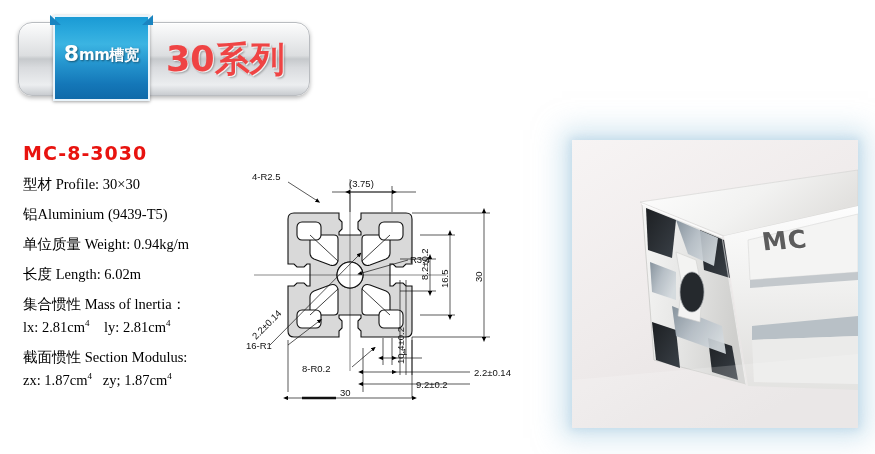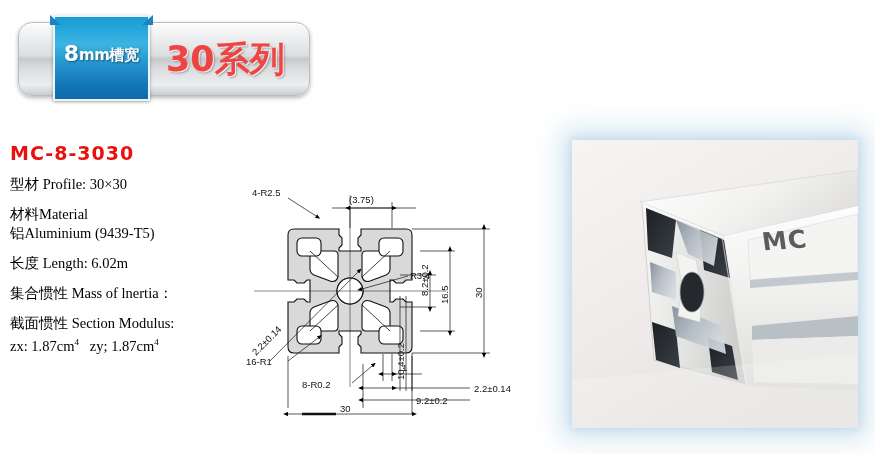--- a/index.html
+++ b/index.html
@@ -110,21 +110,21 @@
     white-space: nowrap;
     text-shadow: 1px 1px 2px rgba(0,0,0,0.45);
   }
   .badge-text .num { font-size: 22px; vertical-align: -1px; }
   .badge-text .mm  { font-size: 15px; letter-spacing: -0.5px; }
   .badge-text .cn  { font-size: 15px; }
 
   
   #spec-panel {
     position: absolute;
-    left: 10px;
+    left: 23px;
     top: 142px;
     width: 250px;
   }
   #product-code {
     font-family: "DejaVu Sans", sans-serif;
     font-weight: bold;
     font-size: 19px;
     color: #e8130f;
     letter-spacing: 1px;
     margin: 0 0 11px 0;
@@ -141,21 +141,21 @@
   }
   .spec-line sup {
     font-size: 9px;
     vertical-align: super;
   }
 
   
   #technical-drawing {
     position: absolute;
     left: 240px;
-    top: 176px;
+    top: 160px;
     width: 300px;
     height: 250px;
   }
   #technical-drawing svg { display: block; }
 
   
   #product-photo {
     position: absolute;
     left: 572px;
     top: 140px;
@@ -201,32 +201,42 @@
 <div id="spec-panel">
 
   <div id="product-code">MC-8-3030</div>
 
   <div class="spec-line">
     <span>型材 Profile:</span>
     <span>30×30</span>
   </div>
 
   <div class="spec-line">
-    <span class="sub">材料Material</span>
     <span class="sub">铝Aluminium (9439-T5)</span>
   </div>
 
+  <div class="spec-line">
+    <span>单位质量 Weight:</span>
+    <span>0.94kg/m</span>
+  </div>
 
   <div class="spec-line">
     <span>长度 Length:</span>
     <span>6.02m</span>
   </div>
 
   <div class="spec-line">
     <span class="sub">集合惯性 Mass of lnertia：</span>
+    <span class="sub">
+      <span>lx:</span>
+      <span>2.81cm</span><sup>4</sup>
+      &nbsp;&nbsp;
+      <span>ly:</span>
+      <span>2.81cm</span><sup>4</sup>
+    </span>
   </div>
 
   <div class="spec-line">
     <span class="sub">截面惯性 Section Modulus:</span>
     <span class="sub">
       <span>zx:</span>
       <span>1.87cm</span><sup>4</sup>
       &nbsp;
       <span>zy;</span>
       <span>1.87cm</span><sup>4</sup>

